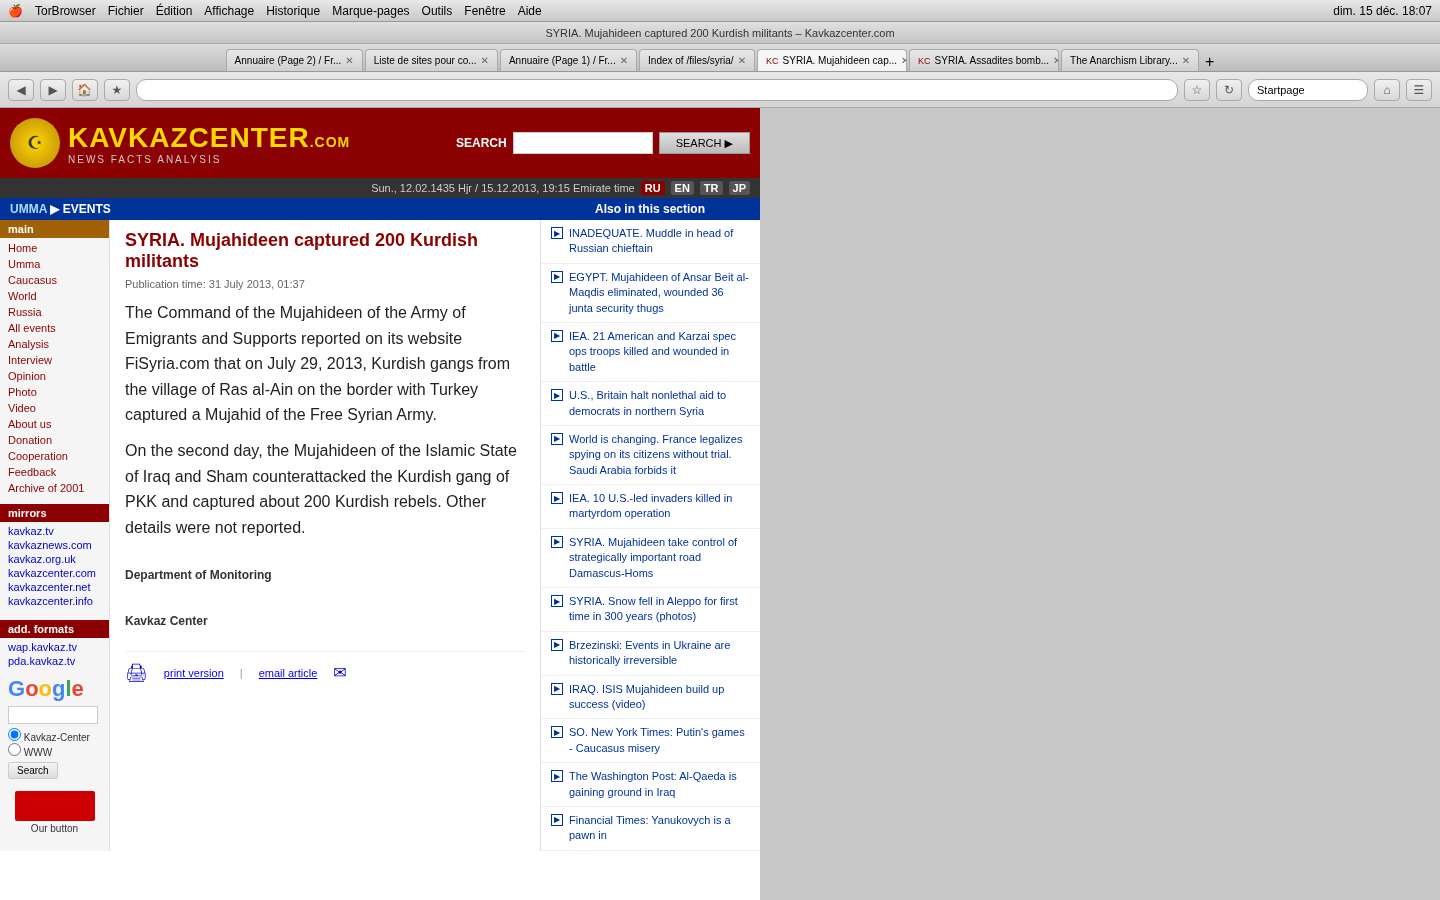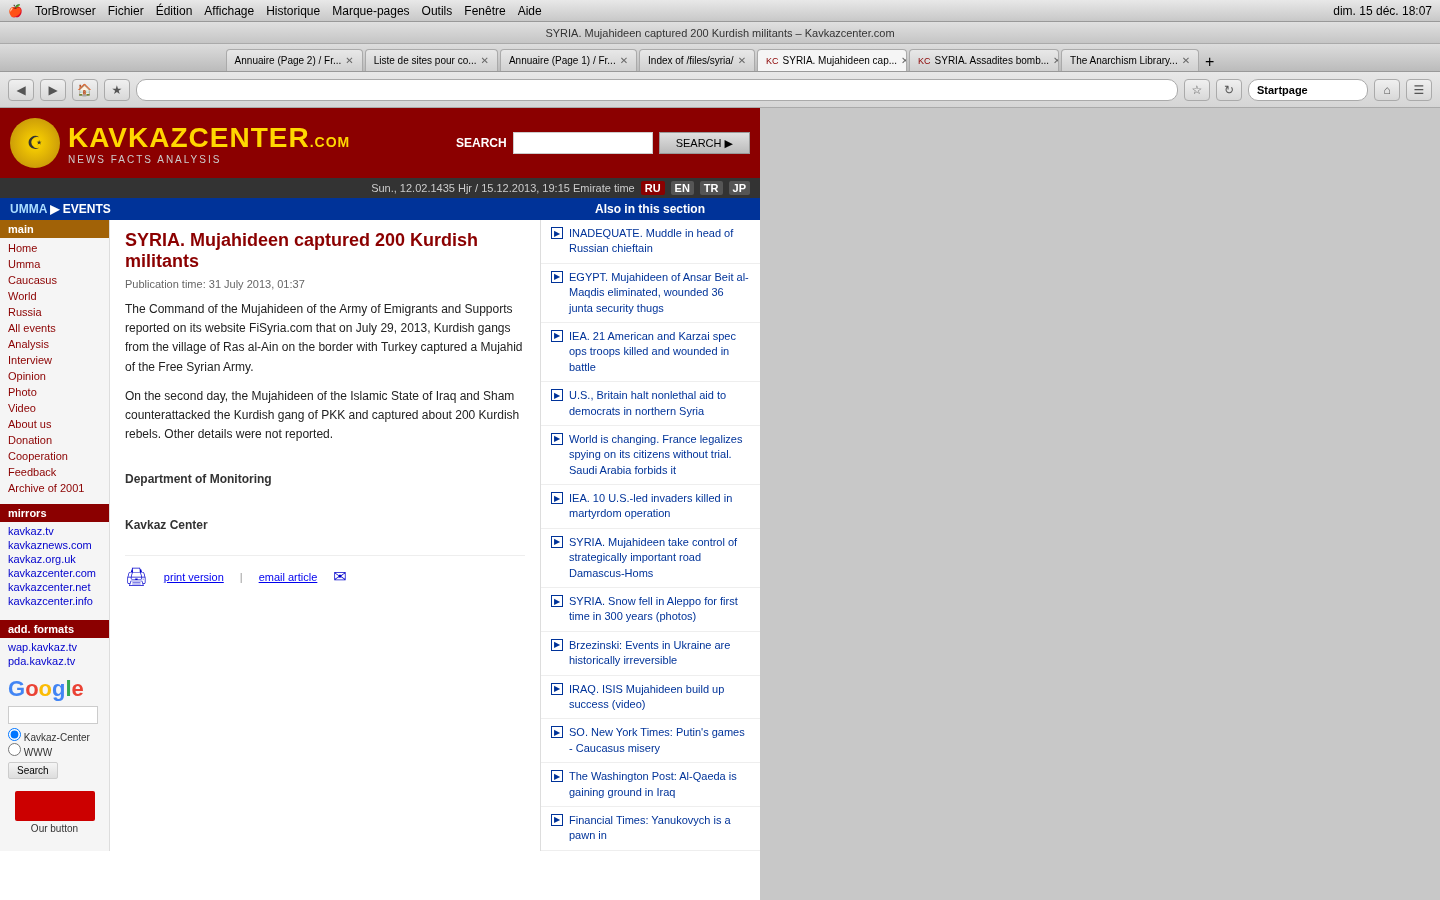--- a/index.html
+++ b/index.html
@@ -93,21 +93,20 @@
       background: white;
     }
     .search-bar-nav {
       height: 22px;
       border: 1px solid #aaa;
       border-radius: 10px;
       padding: 0 8px;
       font-size: 11px;
       background: white;
       width: 120px;
-      font-weight: bold;
     }
 
     
     .site-wrapper {
       width: 760px;
       min-height: 860px;
       background: white;
     }
 
     
@@ -322,21 +321,21 @@
       font-weight: bold;
       color: #8b0000;
       margin-bottom: 6px;
     }
     .pub-time {
       font-size: 11px;
       color: #666;
       margin-bottom: 10px;
     }
     .article-body {
-      font-size: 12px;
+      font-size: 16px;
       line-height: 1.6;
       color: #222;
       margin-bottom: 12px;
     }
     .article-body p { margin-bottom: 10px; }
     .dept {
       font-size: 12px;
       font-weight: bold;
       color: #333;
       margin-top: 26px;

